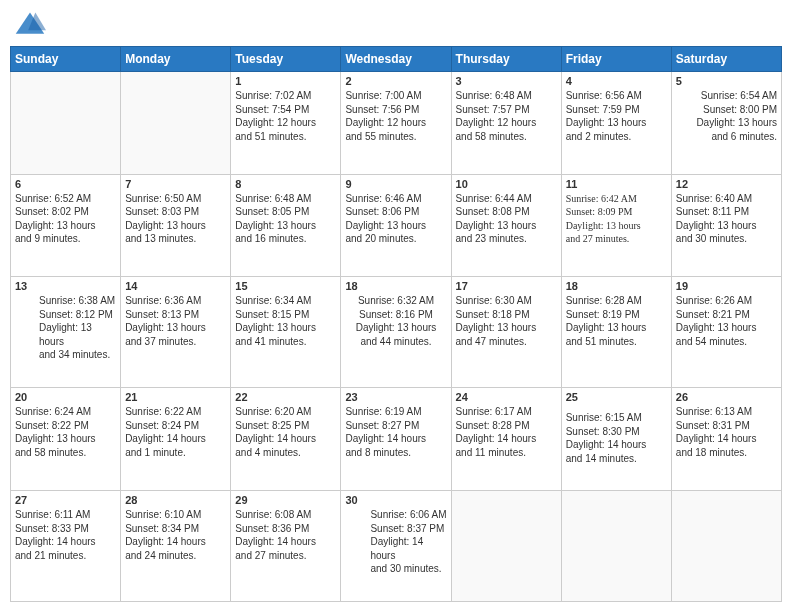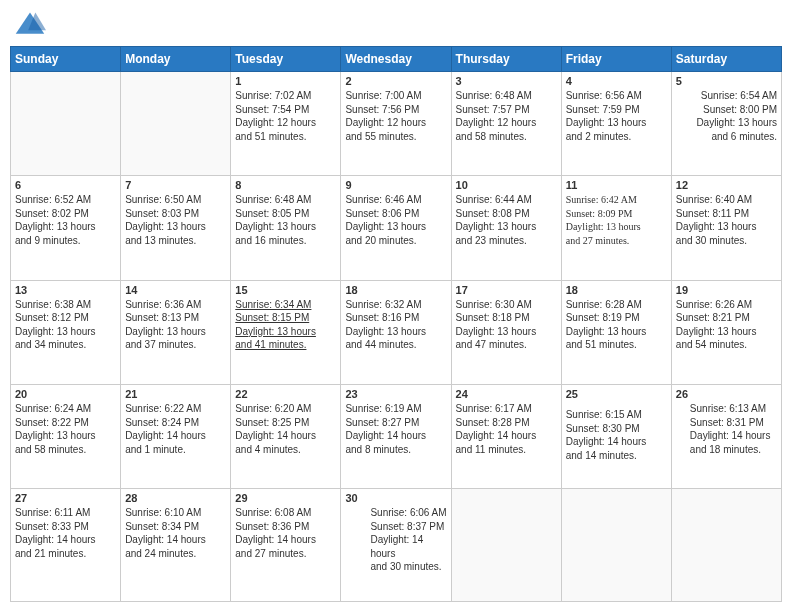--- a/index.html
+++ b/index.html
@@ -222,42 +222,42 @@
             <span class="day-num">12</span>
             <div class="cell-text" style="white-space: pre-line;">Sunrise: 6:40 AM
 Sunset: 8:11 PM
 Daylight: 13 hours
 and 30 minutes.</div>
           </td>
         </tr>
         <tr>
           <td>
             <span class="day-num">13</span>
-            <div class="cell-text" style="white-space: pre-line;">Sunrise: 6:38 AM
+            <div class="cell-text" style="white-space: pre-line; margin-left: 24px;">Sunrise: 6:38 AM
 Sunset: 8:12 PM
 Daylight: 13 hours
 and 34 minutes.</div>
           </td>
           <td>
             <span class="day-num">14</span>
             <div class="cell-text" style="white-space: pre-line;">Sunrise: 6:36 AM
 Sunset: 8:13 PM
 Daylight: 13 hours
 and 37 minutes.</div>
           </td>
           <td>
             <span class="day-num">15</span>
-            <div class="cell-text" style="white-space: pre-line; text-decoration: underline;">Sunrise: 6:34 AM
+            <div class="cell-text" style="white-space: pre-line;">Sunrise: 6:34 AM
 Sunset: 8:15 PM
 Daylight: 13 hours
 and 41 minutes.</div>
           </td>
           <td>
             <span class="day-num">18</span>
-            <div class="cell-text" style="white-space: pre-line;">Sunrise: 6:32 AM
+            <div class="cell-text" style="white-space: pre-line; text-align: center;">Sunrise: 6:32 AM
 Sunset: 8:16 PM
 Daylight: 13 hours
 and 44 minutes.</div>
           </td>
           <td>
             <span class="day-num">17</span>
             <div class="cell-text" style="white-space: pre-line;">Sunrise: 6:30 AM
 Sunset: 8:18 PM
 Daylight: 13 hours
 and 47 minutes.</div>
@@ -315,21 +315,21 @@
           </td>
           <td>
             <span class="day-num">25</span>
             <div class="cell-text" style="white-space: pre-line; margin-top: 8px;">Sunrise: 6:15 AM
 Sunset: 8:30 PM
 Daylight: 14 hours
 and 14 minutes.</div>
           </td>
           <td>
             <span class="day-num">26</span>
-            <div class="cell-text" style="white-space: pre-line; margin-left: 14px;">Sunrise: 6:13 AM
+            <div class="cell-text" style="white-space: pre-line;">Sunrise: 6:13 AM
 Sunset: 8:31 PM
 Daylight: 14 hours
 and 18 minutes.</div>
           </td>
         </tr>
         <tr>
           <td>
             <span class="day-num">27</span>
             <div class="cell-text" style="white-space: pre-line;">Sunrise: 6:11 AM
 Sunset: 8:33 PM

